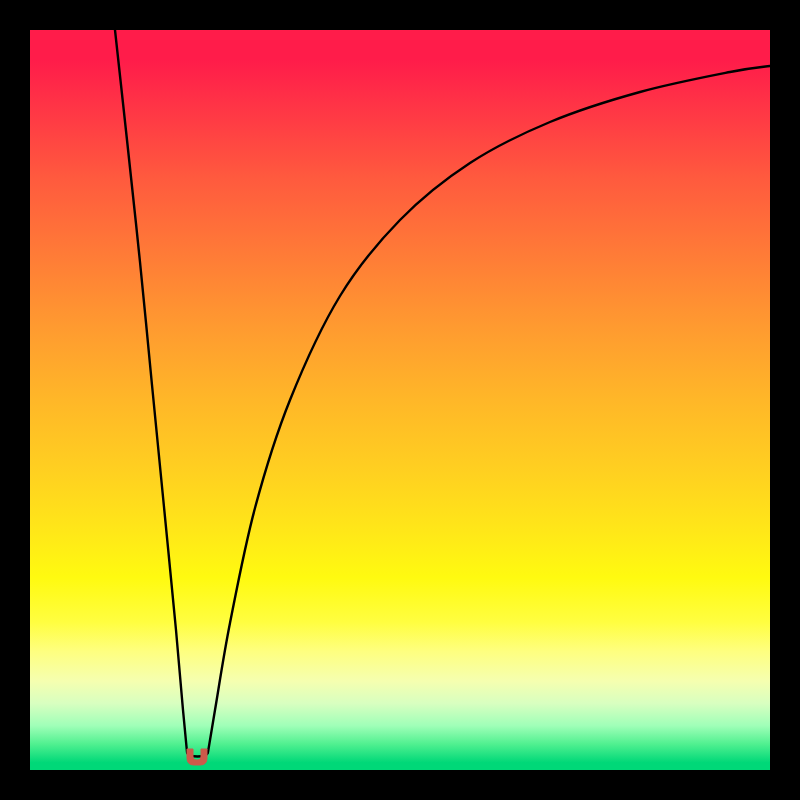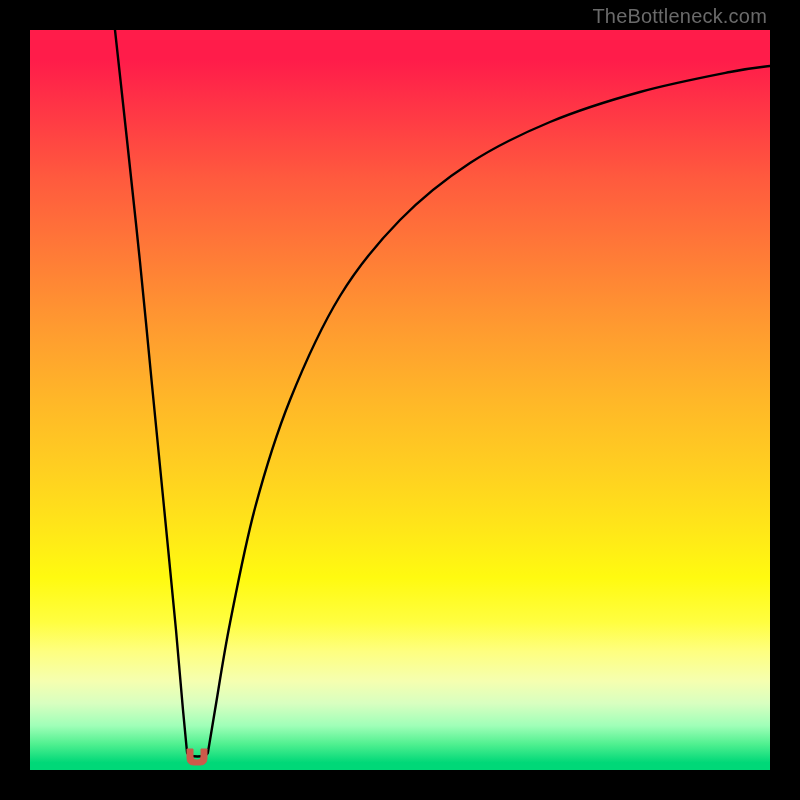--- a/index.html
+++ b/index.html
@@ -79,14 +79,13 @@
   <div class="plot-area">
     <div class="gradient-bg"></div>
 
     <svg class="curve-svg" viewBox="0 0 740 740" preserveAspectRatio="none">
       <path id="curve-path" fill="none" stroke="#000000" stroke-width="2.4" stroke-linecap="round" d="M 85 0 C 87.0 18.3, 92.8 71.3, 97 110 C 101.2 148.7, 105.8 191.2, 110 232 C 114.2 272.8, 118.0 314.2, 122 355 C 126.0 395.8, 130.0 436.2, 134 477 C 138.0 517.8, 142.8 566.2, 146 600 C 149.2 633.8, 151.2 659.7, 153 680 C 154.8 700.3, 156.3 715.0, 157 722 C 157 728, 178 728, 178 722 L 178 722 C 179.2 715.0, 181.3 701.5, 185 680 C 188.7 658.5, 193.3 626.7, 200 593 C 206.7 559.3, 215.0 515.2, 225 478 C 235.0 440.8, 245.8 405.3, 260 370 C 274.2 334.7, 291.7 296.0, 310 266 C 328.3 236.0, 348.3 212.2, 370 190 C 391.7 167.8, 415.0 149.3, 440 133 C 465.0 116.7, 491.7 103.8, 520 92 C 548.3 80.2, 580.0 70.3, 610 62 C 640.0 53.7, 678.3 46.3, 700 42 C 721.7 37.7, 733.3 37.0, 740 36"></path>
 
       <path id="lobe-path" fill="#cc5a4a" stroke="#cc5a4a" stroke-width="1" d="M 157 719 L 157 728 Q 157 735 164 735 L 170 735 Q 177 735 177 728 L 177 719 L 171 719 L 171 727 Q 171 730 168 730 L 166 730 Q 163 730 163 727 L 163 719 Z"></path>
     </svg>
   </div>
 
-  <div class="watermark" style="top: 5px; right: 33px; color: rgb(106, 106, 106);">TheBottleneck.com</div>
 </div>
 
 </body></html>

